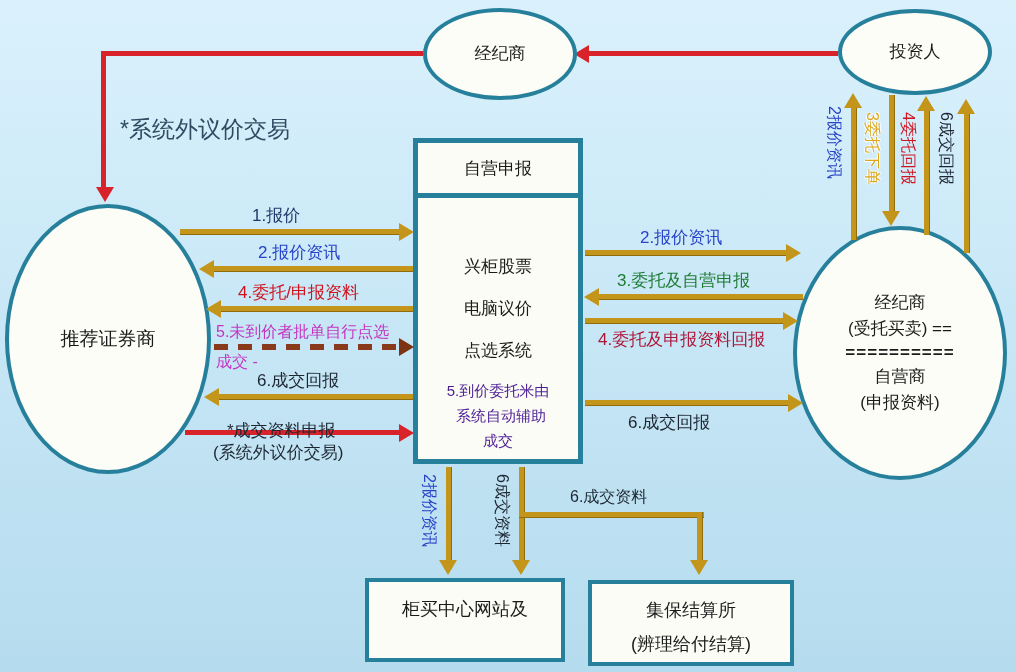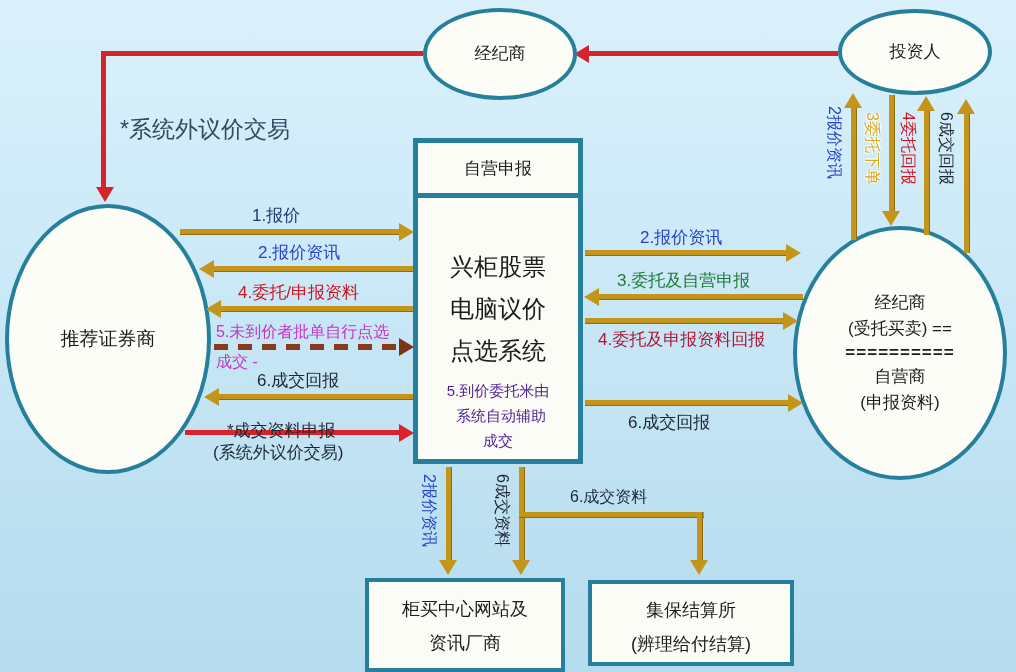--- a/index.html
+++ b/index.html
@@ -22,21 +22,21 @@
   .node-label{font-size:17px; line-height:24px;}
   .node-label.big{font-size:19px;}
   .rect .node-label{font-size:18px; line-height:34px;}
   
   .otc-box{border-width:5px;}
   .otc-header{
     height:50px; border-bottom:5px solid #27809b;
     display:flex; align-items:center; justify-content:center; font-size:17px;
   }
   .otc-main{padding-top:48px;}
-  .otc-line{font-size:24px; line-height:42px;}
+  .otc-line{font-size:17px; line-height:42px;}
   .otc-note{margin-top:6px; font-size:15px; line-height:25px; color:#4c1d95;}
   
   .bd-line{font-size:17px; line-height:26px;}
   .bd-divider{font-weight:bold; letter-spacing:1px; line-height:22px;}
   
   .hl{position:absolute; height:5px;}
   .vl{position:absolute; width:5px;}
   .gold{background:#c3961b; box-shadow:0 1px 0 #8f6c0d;}
   .goldv{background:#c3961b; box-shadow:1px 0 0 #8f6c0d;}
   .redl{background:#d8232a;}
@@ -107,23 +107,22 @@
   </div>
 
   <div class="ellipse" style="left:793px; top:226px; width:214px; height:254px;">
     <div class="bd-line">经纪商</div>
     <div class="bd-line">(受托买卖) ==</div>
     <div class="bd-line bd-divider">==========</div>
     <div class="bd-line">自营商</div>
     <div class="bd-line">(申报资料)</div>
   </div>
 
-  <div class="rect" style="left:365px; top:578px; width:200px; height:94px; padding-top:10px;">
+  <div class="rect" style="left:365px; top:578px; width:200px; height:84px; padding-top:10px;">
     <div class="node-label">柜买中心网站及</div>
-    <div class="node-label">资讯厂商</div>
   </div>
 
   <div class="rect" style="left:588px; top:580px; width:206px; height:86px; padding-top:9px;">
     <div class="node-label">集保结算所</div>
     <div class="node-label">(辨理给付结算)</div>
   </div>
 
   <div class="hl gold" style="left:180px; top:229px; width:219px;"></div>
   <div class="head r-gold" style="left:399px; top:223px;"></div>
   <div class="elabel c-navy" style="left:252px; top:204px; font-size:17px;">1.报价</div>

